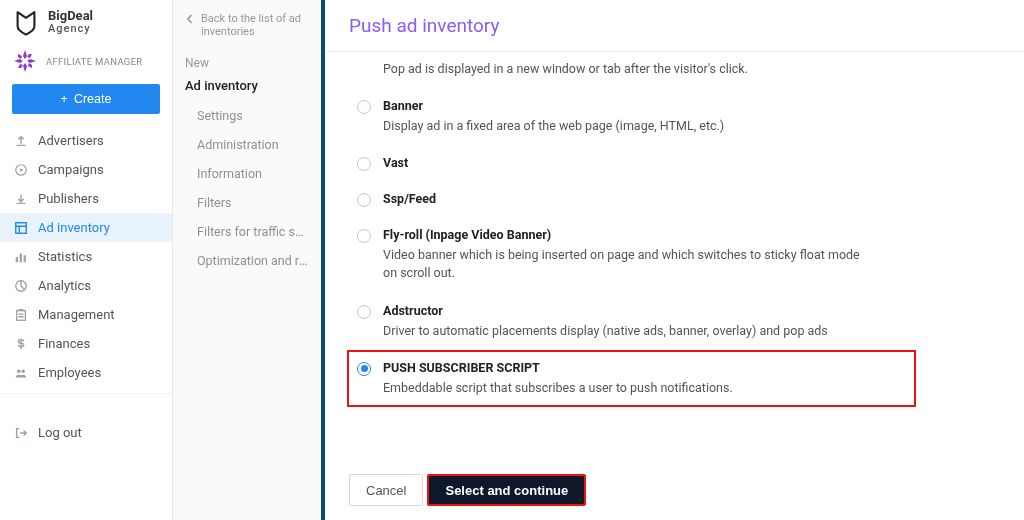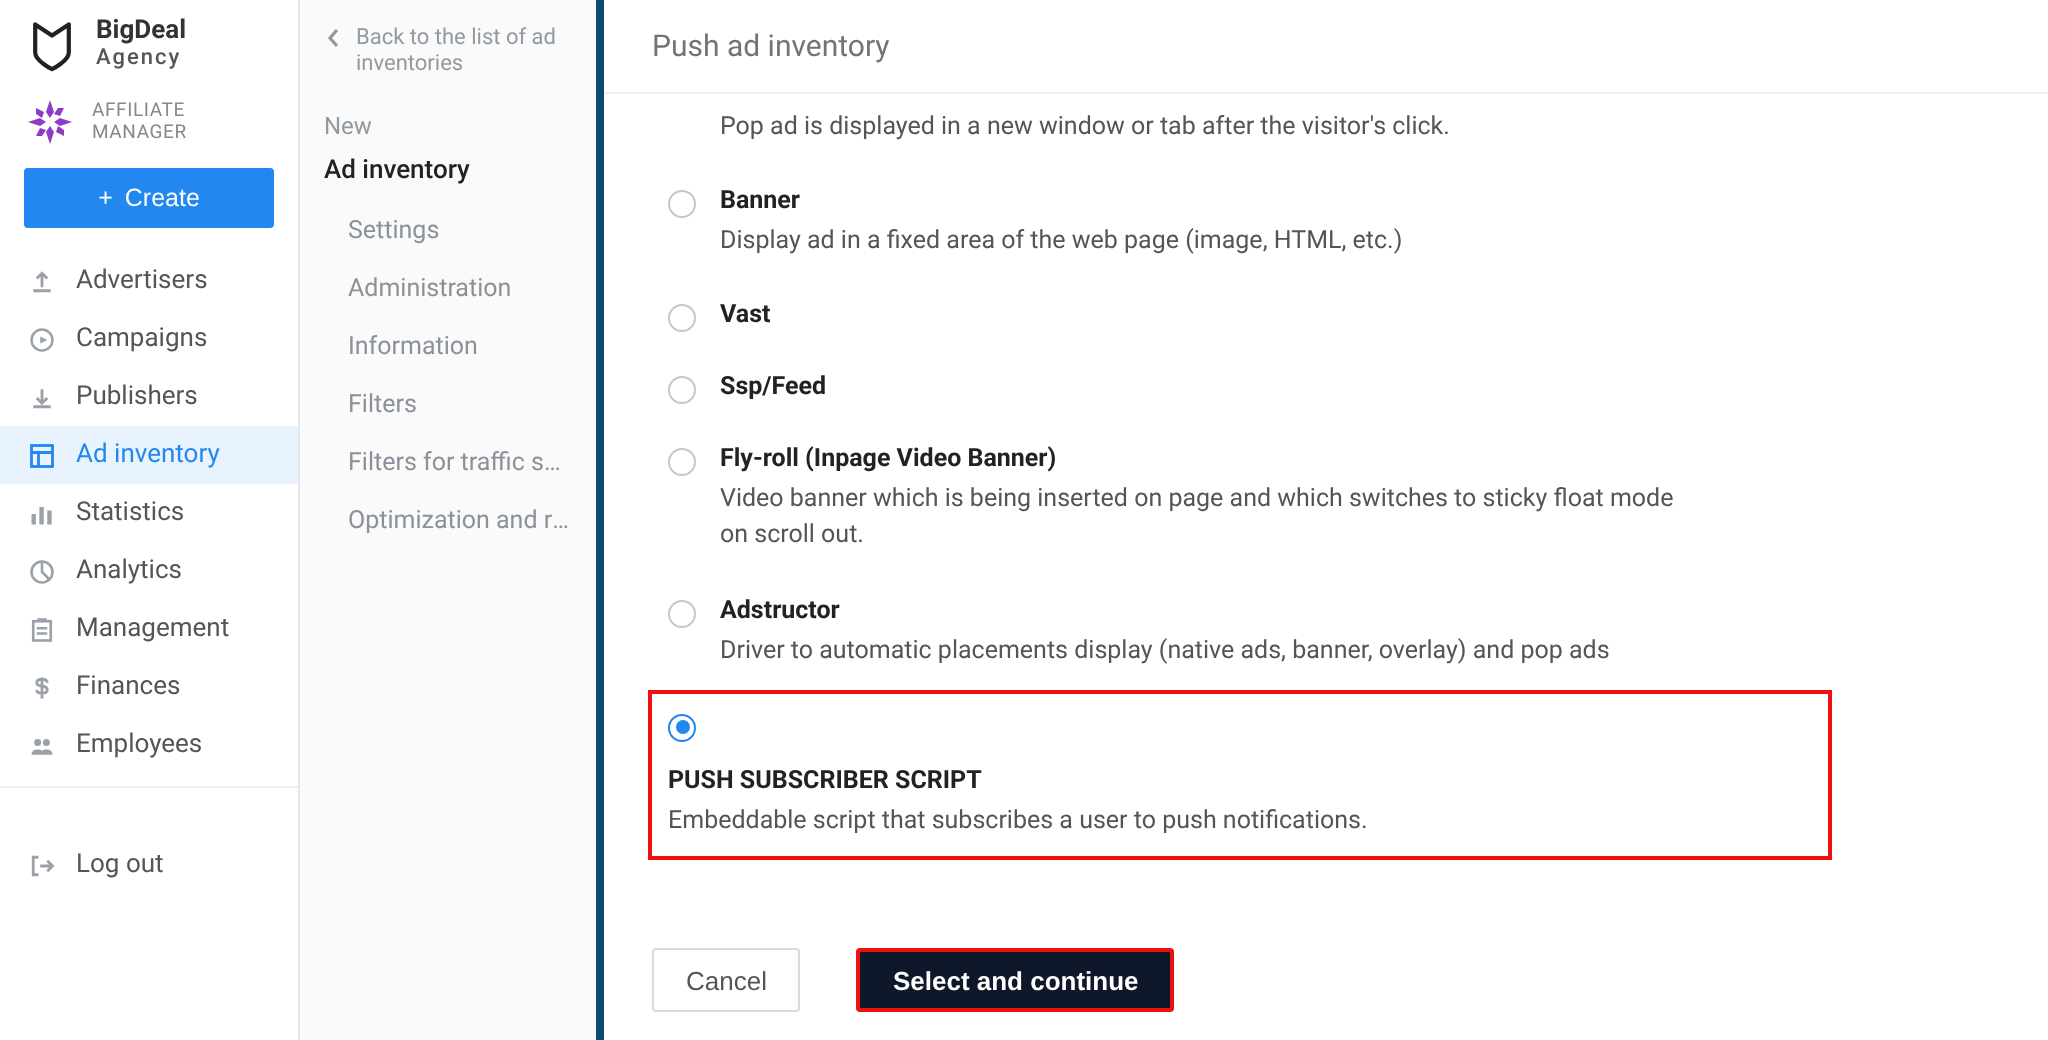--- a/index.html
+++ b/index.html
@@ -1,19 +1,19 @@
 <!DOCTYPE html>
 <html><head>
 <meta charset="utf-8">
 <style>
 html,body{margin:0;padding:0;font-family:-apple-system,BlinkMacSystemFont,"Segoe UI",Roboto,Arial,sans-serif;font-size:13px;color:#333;background:#fff;}
 *{box-sizing:border-box;}
 .app{display:flex;width:1024px;height:520px;overflow:hidden;}
 
-.sidebar{width:150px;border-right:1px solid #e5e7eb;display:flex;flex-direction:column;background:#fff;}
+.sidebar{width:173px;border-right:1px solid #e5e7eb;display:flex;flex-direction:column;background:#fff;}
 .brand{display:flex;align-items:center;gap:8px;padding:8px 12px;}
 .brand svg{flex:0 0 auto;}
 .brand-text{line-height:1.05;font-weight:700;font-size:13px;}
 .brand-text small{display:block;font-weight:500;font-size:11px;letter-spacing:1px;color:#555;}
 .role-row{display:flex;align-items:center;gap:8px;padding:4px 12px 10px;}
 .role-badge{width:26px;height:26px;border-radius:4px;display:flex;align-items:center;justify-content:center;}
 .role-label{font-size:9.5px;letter-spacing:.3px;color:#888;}
 .create-btn{margin:0 12px 12px;background:#2287ef;color:#fff;border:none;height:30px;border-radius:2px;font-size:12.5px;display:flex;align-items:center;justify-content:center;gap:6px;cursor:pointer;}
 .nav{list-style:none;margin:0;padding:0;}
 .nav li{display:flex;align-items:center;gap:10px;padding:7px 14px;color:#555;cursor:pointer;font-size:13px;}
@@ -25,31 +25,31 @@
 
 .panel2{width:152px;background:#fafafa;border-right:4px solid #0c4a6e;padding:8px 0;}
 .back-row{display:flex;align-items:flex-start;gap:6px;padding:4px 12px 14px;color:#9199a1;font-size:11px;cursor:pointer;}
 .back-row .chev{margin-top:2px;}
 .sub-h{padding:4px 12px;color:#9199a1;font-size:12px;}
 .sub-active{padding:4px 12px;color:#222;font-size:13px;font-weight:500;}
 .sub-list{list-style:none;margin:4px 0 0;padding:0;}
 .sub-list li{padding:7px 12px 7px 24px;color:#8a9199;font-size:12.5px;cursor:pointer;white-space:nowrap;overflow:hidden;text-overflow:ellipsis;}
 
 .main{flex:1;display:flex;flex-direction:column;position:relative;}
-.main-head{padding:14px 24px;border-bottom:1px solid #eceff2;font-size:15px;color:#737373;}
+.main-head{padding:14px 24px;border-bottom:1px solid #eceff2;font-size:19px;color:#8b5cf6;}
 .form-scroll{flex:1;overflow-y:auto;padding:8px 28px 8px 28px;}
 .opt{display:flex;align-items:flex-start;gap:12px;padding:10px 4px;}
 .radio{width:14px;height:14px;border:1.5px solid #c3c8cd;border-radius:50%;margin-top:2px;flex:0 0 auto;display:flex;align-items:center;justify-content:center;}
 .radio.selected{border-color:#2287ef;}
 .radio.selected::after{content:"";width:7px;height:7px;background:#2287ef;border-radius:50%;}
 .opt-body{flex:1;}
 .opt-title{font-weight:700;font-size:12.5px;color:#222;}
 .opt-desc{font-size:12.5px;color:#555;margin-top:4px;line-height:1.45;max-width:480px;}
-.opt.highlight{border:2px solid #e11;padding:8px 8px;margin-left:-6px;margin-right:80px;flex-direction:column;}
-.footer{padding:14px 24px;display:flex;gap:28px;align-items:center;}
+.opt.highlight{border:2px solid #e11;padding:8px 8px;margin-left:-6px;margin-right:80px;}
+.footer{padding:14px 24px;display:flex;gap:4px;align-items:center;}
 .btn-cancel{background:#fff;border:1px solid #d7dbdf;color:#555;height:32px;padding:0 16px;border-radius:2px;cursor:pointer;font-size:13px;}
 .btn-primary{background:#0f172a;color:#fff;border:2px solid #e11;height:32px;padding:0 16px;border-radius:2px;cursor:pointer;font-size:13px;font-weight:600;}
 
 svg{display:block;}
 </style>
 </head>
 <body>
 
 <div class="app">
 

